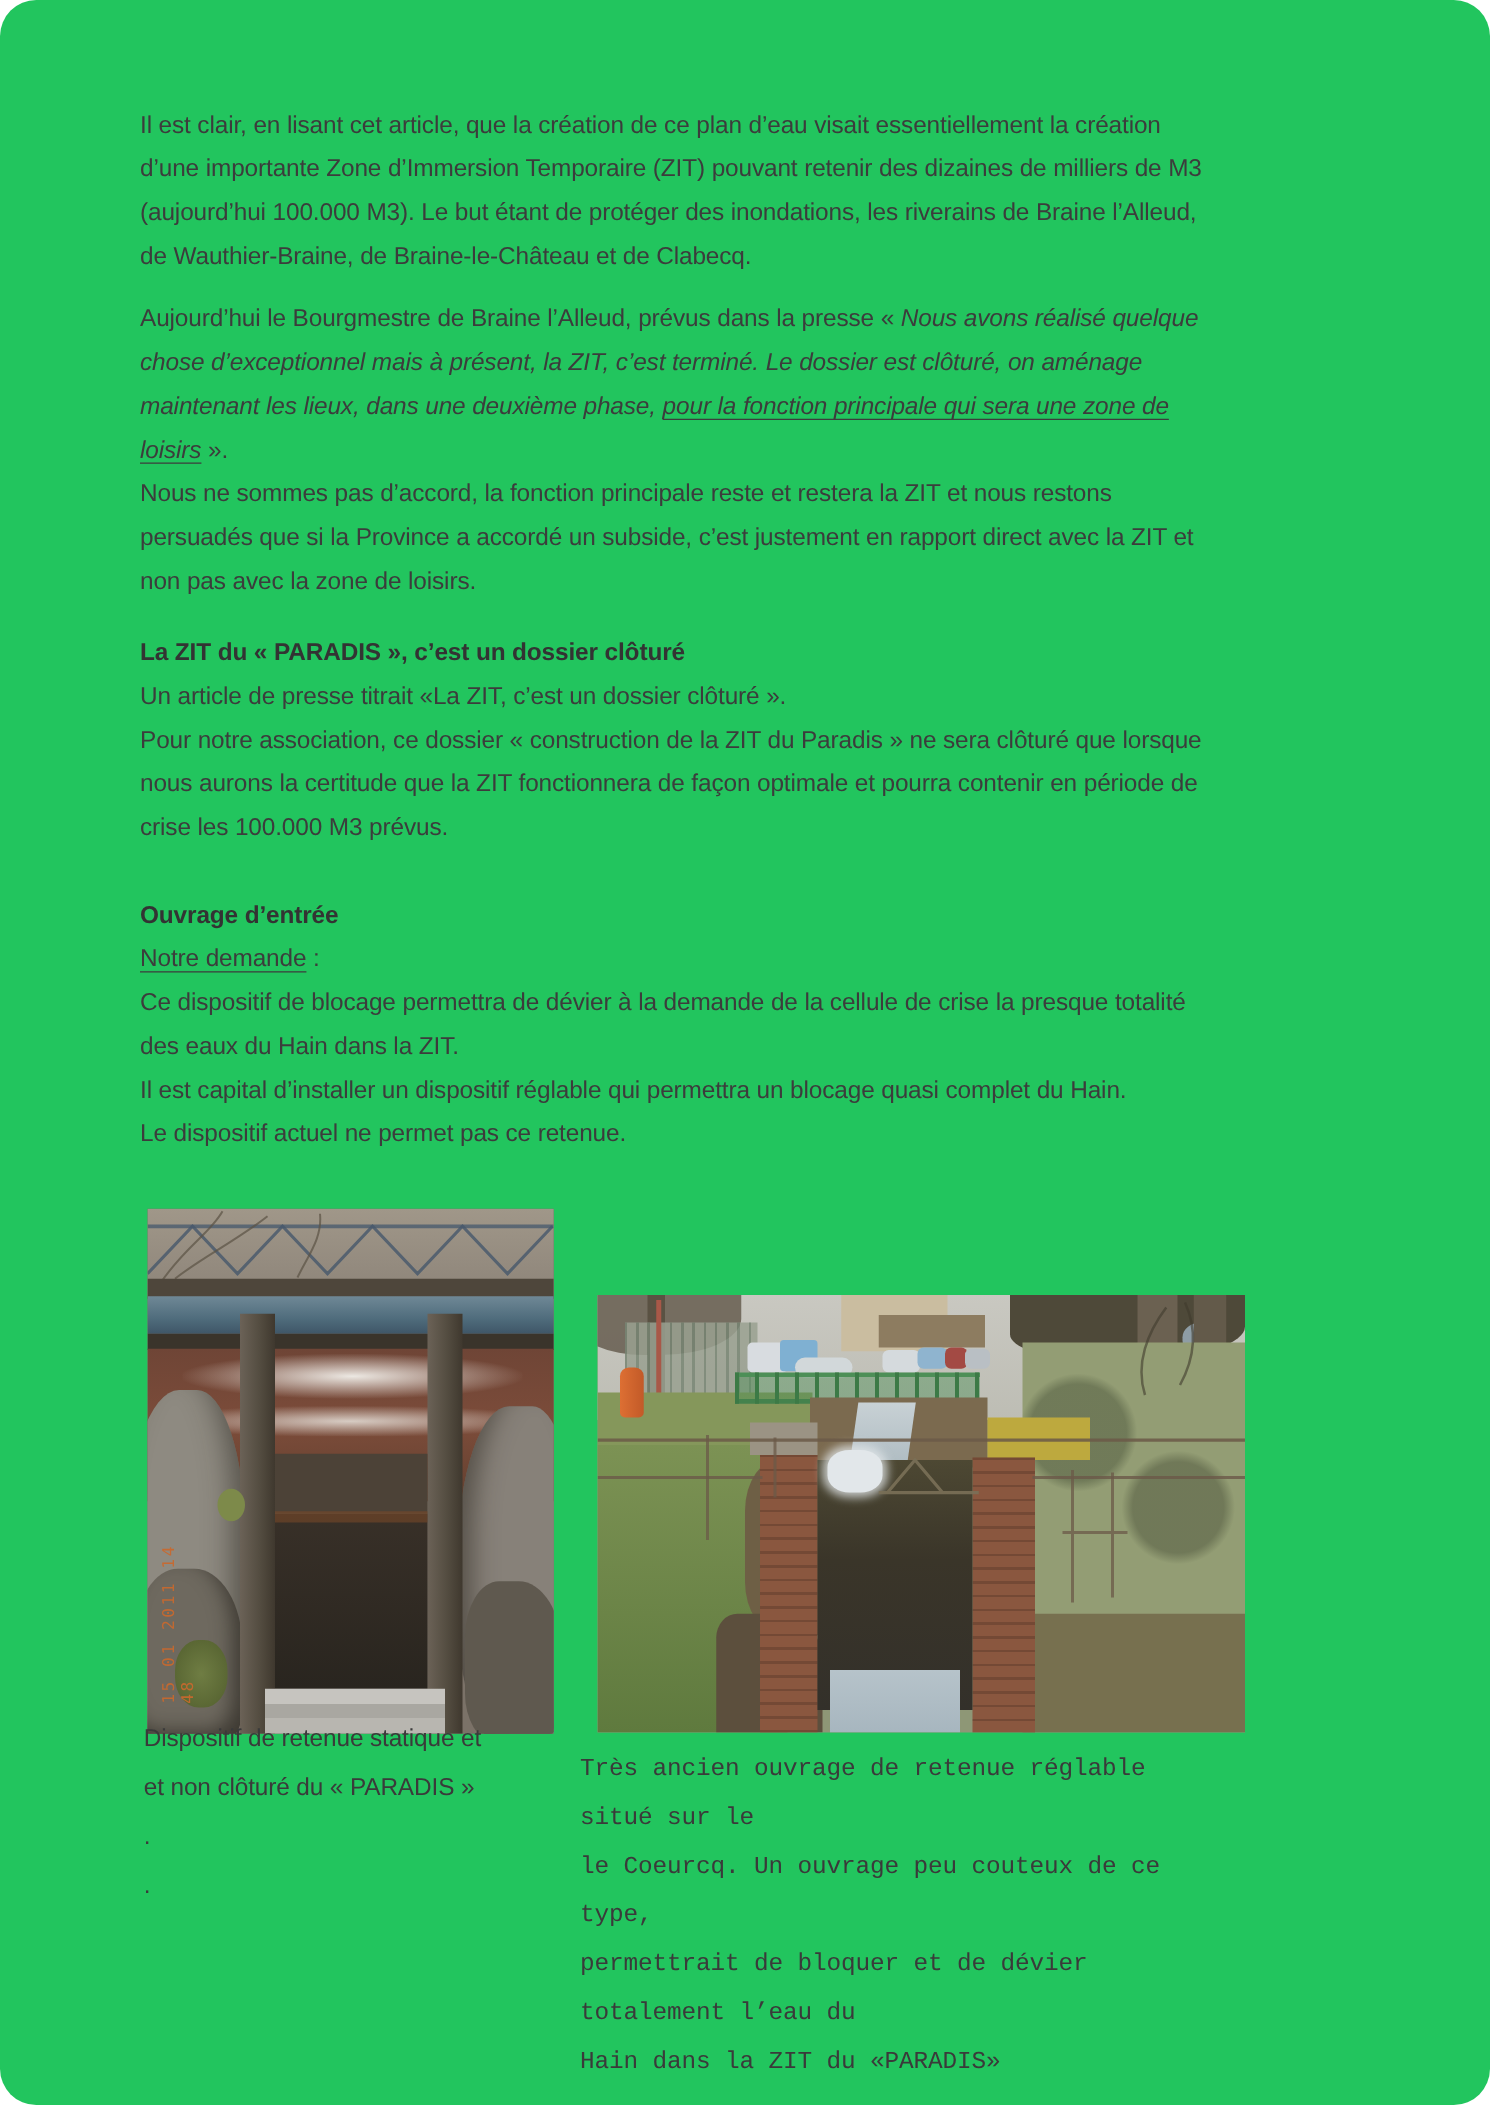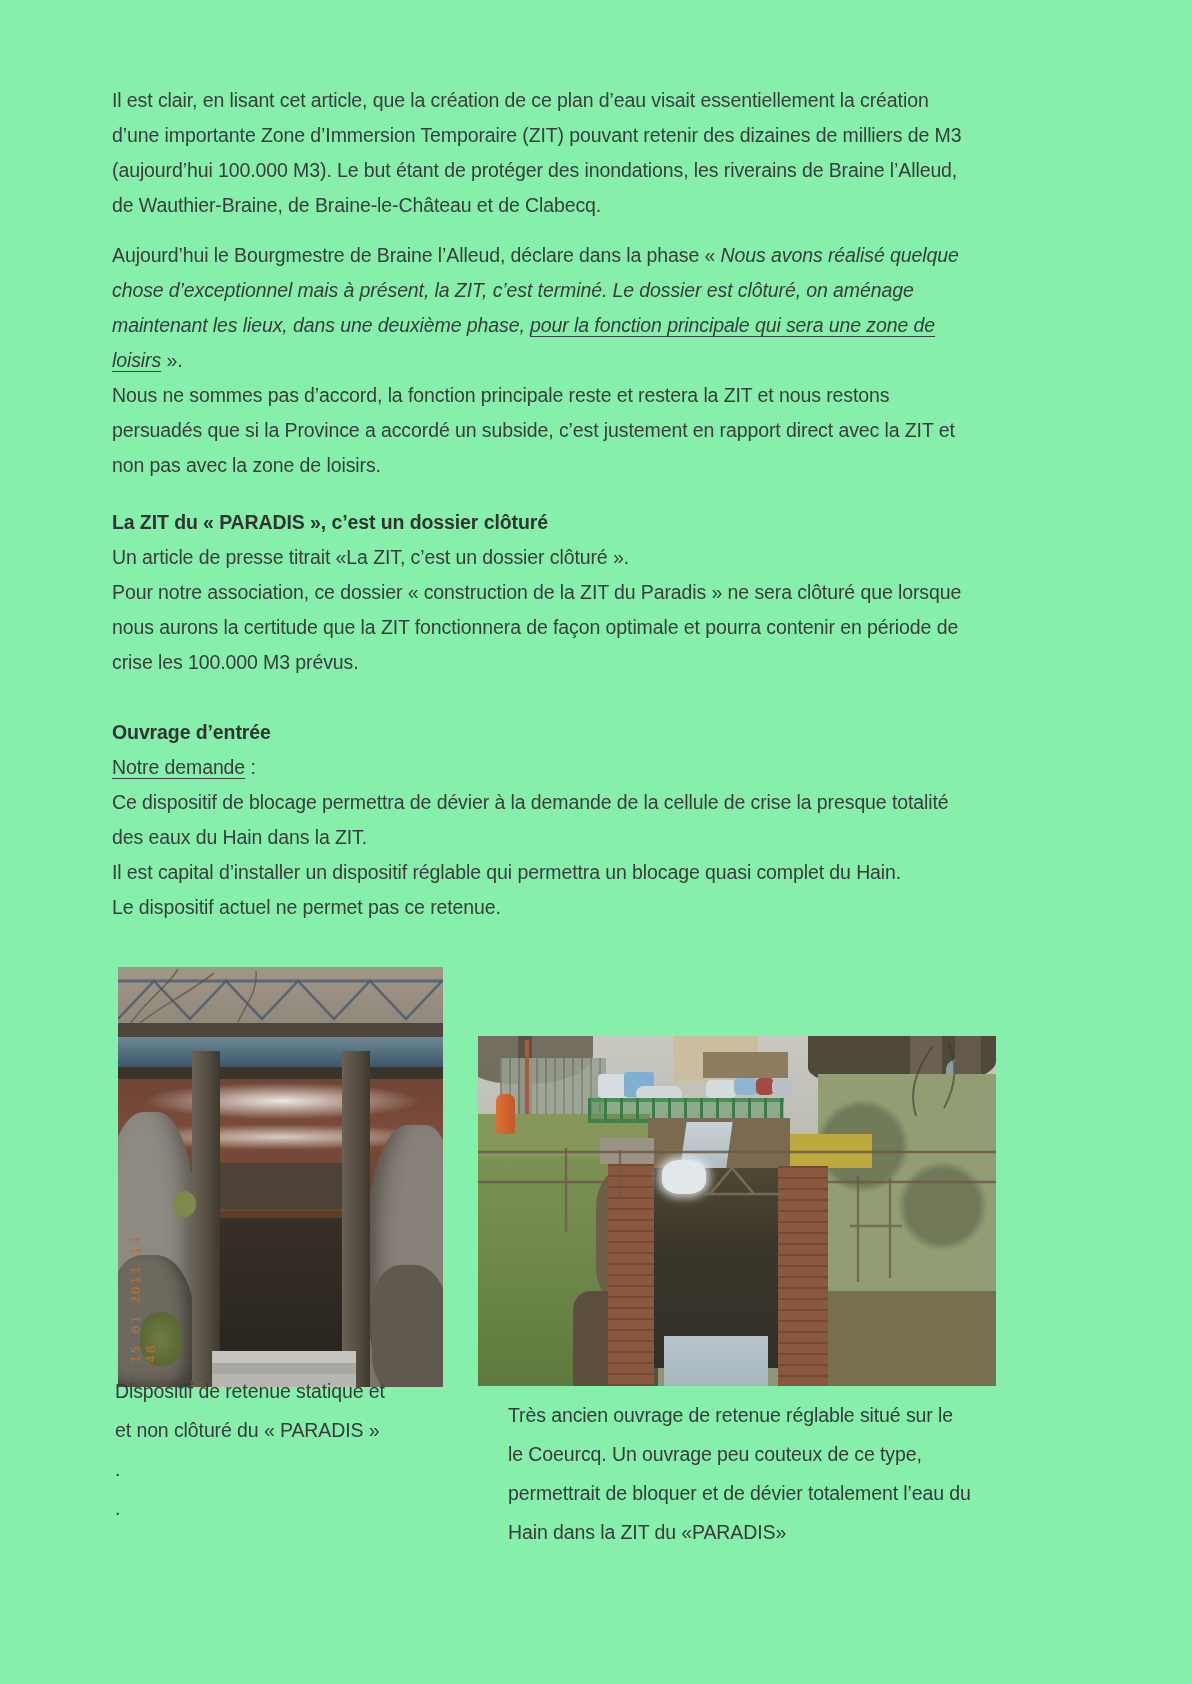--- a/index.html
+++ b/index.html
@@ -2,21 +2,21 @@
 <html><head>
 <meta charset="utf-8">
 <title>Document</title>
 <style>
   html,body{margin:0;padding:0;}
   body{
     width:1192px;height:1684px;position:relative;background:#ffffff;
     font-family:"Liberation Sans",sans-serif;color:#3a3a3a;
     -webkit-font-smoothing:antialiased;
   }
-  .page{position:absolute;inset:0;background:#86efac;overflow:hidden;}
+  .page{position:absolute;inset:0;background:#22c55e;overflow:hidden;border-radius:29px;}
 
   
   .textblock{
     position:absolute;left:112px;top:83px;width:852px;
     font-size:19.5px;line-height:35px;letter-spacing:-0.1px;color:#3c3c3c;
   }
   .textblock p,.textblock h2{margin:0;padding:0;font-size:19.5px;line-height:35px;}
   .mt-para{margin-top:15px !important;}
   .mt-heading{margin-top:22px !important;}
   .mt-heading2{margin-top:35px !important;}
@@ -93,33 +93,33 @@
   .fr-cascade{left:184px;top:124px;width:44px;height:34px;background:#e2e7ea;border-radius:40%;box-shadow:0 0 8px 4px rgba(226,231,234,.8);}
   .fr-gate{left:176px;top:132px;width:124px;height:200px;background:linear-gradient(180deg,#4d4833,#3a3529 40%,#33302a);}
   .fr-waterB{left:186px;top:300px;width:104px;height:50px;background:linear-gradient(180deg,#b6c3ca,#a7b6bf);}
   .fr-bankBL{left:95px;top:255px;width:85px;height:95px;background:#5c4f3d;border-radius:20% 40% 0 0;}
   .fr-bin{left:18px;top:58px;width:19px;height:40px;background:linear-gradient(90deg,#dd6f33,#c25a28);border-radius:7px 7px 4px 4px;}
   .fr-svg{left:0;top:0;}
 
   
   .caption{position:absolute;font-size:19.5px;line-height:39px;color:#3a3a3a;letter-spacing:-0.1px;}
   .caption-left{left:115px;top:1372px;width:345px;}
-  .caption-right{left:508px;top:1396px;width:505px;}
+  .caption-right{left:464px;top:1396px;width:505px;font-family:Liberation Mono, monospace;}
   .caption div{display:block;}
 </style>
 </head>
 <body>
 
 <div class="page">
 
   <div class="textblock">
 
     <p>Il est clair, en lisant cet article, que la création de ce plan d’eau visait essentiellement la création d’une importante Zone d’Immersion Temporaire (ZIT) pouvant retenir des dizaines de milliers de M3 (aujourd’hui 100.000 M3). Le but étant de protéger des inondations, les riverains de Braine l’Alleud, de Wauthier-Braine, de Braine-le-Château et de Clabecq.</p>
 
-    <p class="mt-para"><span>Aujourd’hui le Bourgmestre de Braine l’Alleud, déclare dans la phase « </span><em>Nous avons réalisé quelque chose d’exceptionnel mais à présent, la ZIT, c’est terminé. Le dossier est clôturé, on aménage maintenant les lieux, dans une deuxième phase, </em><em class="u">pour la fonction principale qui sera une zone de loisirs</em><span> ».</span></p>
+    <p class="mt-para"><span>Aujourd’hui le Bourgmestre de Braine l’Alleud, prévus dans la presse « </span><em>Nous avons réalisé quelque chose d’exceptionnel mais à présent, la ZIT, c’est terminé. Le dossier est clôturé, on aménage maintenant les lieux, dans une deuxième phase, </em><em class="u">pour la fonction principale qui sera une zone de loisirs</em><span> ».</span></p>
 
     <p>Nous ne sommes pas d’accord, la fonction principale reste et restera la ZIT et nous restons persuadés que si la Province a accordé un subside, c’est justement en rapport direct avec la ZIT et non pas avec la zone de loisirs.</p>
 
     <h2 class="heading mt-heading">La ZIT du « PARADIS », c’est un dossier  clôturé</h2>
     <p>Un article de presse titrait «La ZIT, c’est un dossier  clôturé ».</p>
     <p>Pour notre association, ce dossier « construction de la ZIT du Paradis » ne sera clôturé que lorsque nous aurons la certitude que la ZIT fonctionnera de façon optimale et pourra contenir en période de crise les 100.000 M3 prévus.</p>
 
     <h2 class="heading mt-heading2">Ouvrage d’entrée</h2>
     <p><span class="u">Notre demande</span><span> :</span></p>
     <p>Ce dispositif de blocage permettra de dévier à la demande de la cellule de crise la presque totalité des eaux du Hain dans la ZIT.</p>

